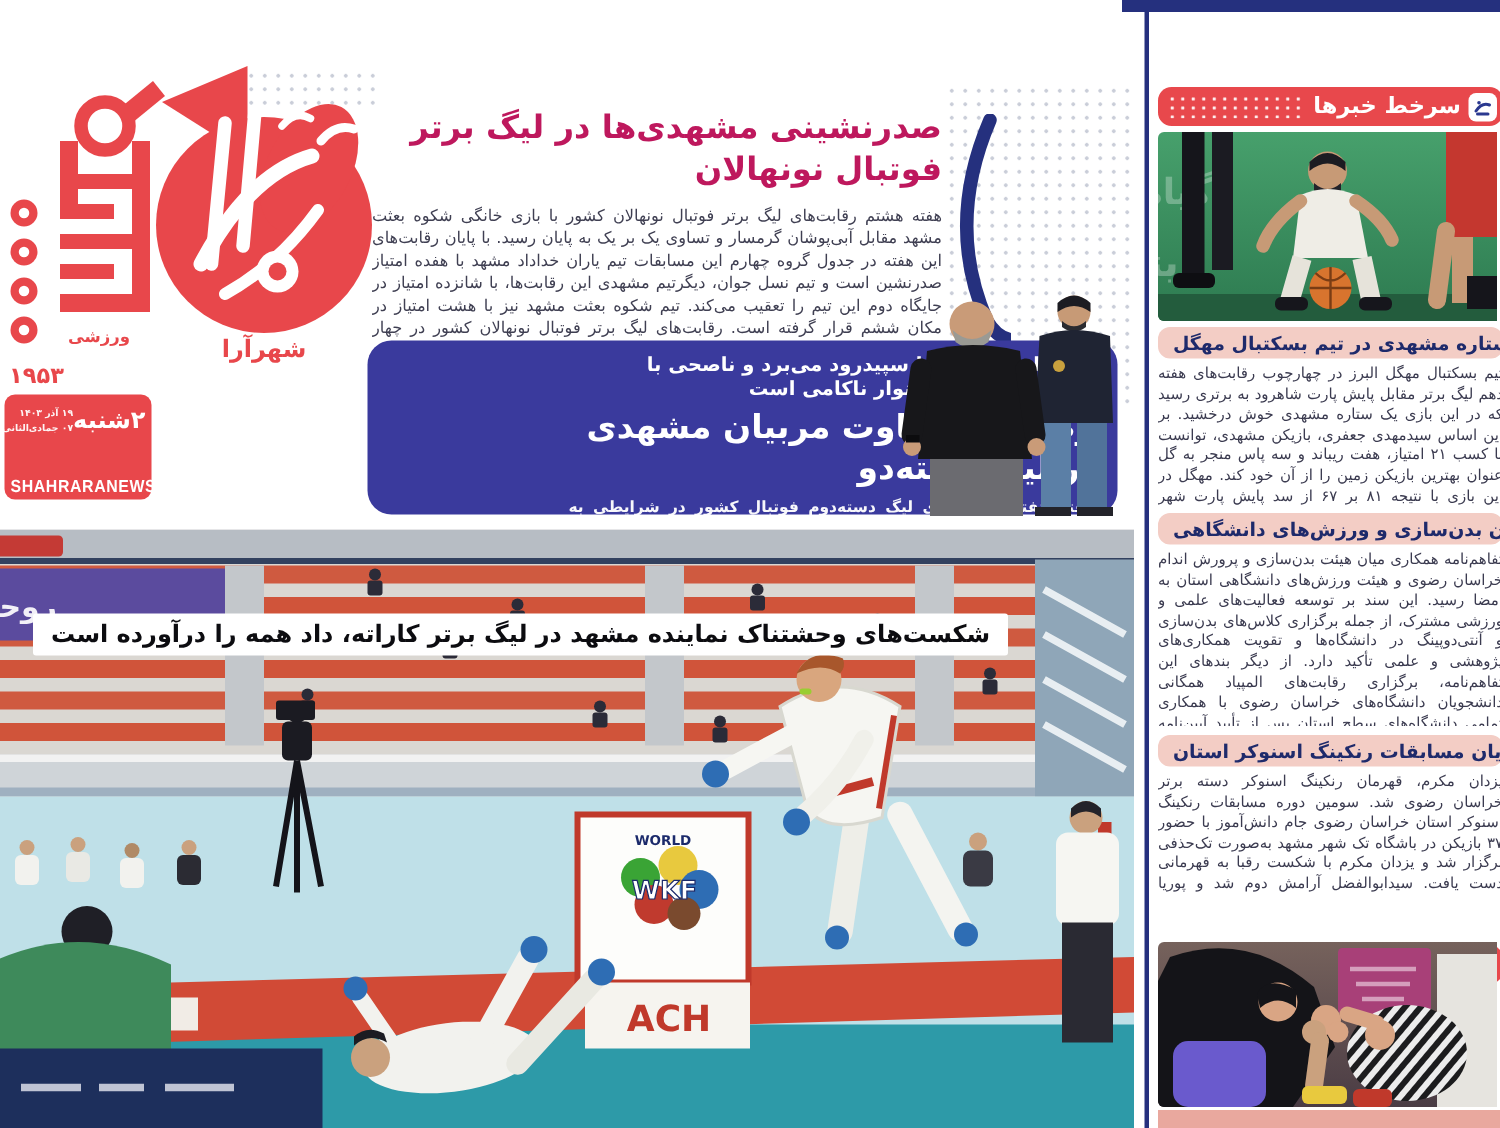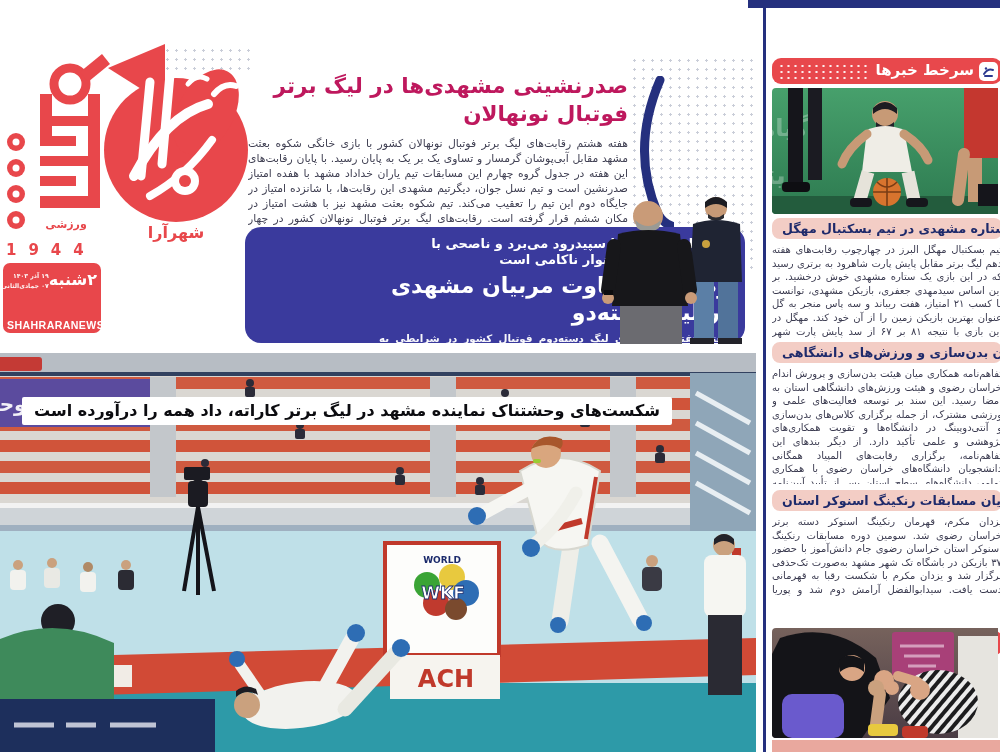--- a/index.html
+++ b/index.html
@@ -42,21 +42,21 @@
   .blue-box { left:245px; top:227px; width:500px; height:116px; background:#3a3a9d; border-radius:16px; color:#fff; padding:9px 14px 8px; }
   .bb-inner { width:352px; margin-left:auto; margin-right:0; }
   .bb-kicker { font-size:13px; font-weight:bold; text-align:right; line-height:1.25; }
   .bb-title { font-size:22px; font-weight:bold; text-align:right; line-height:1.25; margin-top:3px; letter-spacing:-.5px; }
   .bb-body { font-size:10.3px; font-weight:bold; line-height:13.5px; text-align:justify; margin-top:5px; height:42px; overflow:hidden; opacity:.96; }
   .coach-photos { left:590px; top:186px; width:168px; height:158px; z-index:3; }
 
   
   .main-photo { left:0; top:353px; width:756px; height:399px; }
   .photo-chip { left:0; top:4px; width:42px; height:14px; background:#c43a35; border-radius:0 3px 3px 0; z-index:4; }
-  .photo-kicker { left:22px; top:44px; background:#ffffff; color:#0c0c10; font-size:16px; font-weight:bold; padding:4px 12px 5px; white-space:nowrap; border-radius:2px; z-index:4; }
+  .photo-kicker { left:22px; top:56px; background:#ffffff; color:#0c0c10; font-size:16px; font-weight:bold; padding:4px 12px 5px; white-space:nowrap; border-radius:2px; z-index:4; }
   .photo-headline { left:225px; top:88px; width:486px; text-align:center; white-space:nowrap; font-size:48px; font-weight:bold; color:#ffd21c; letter-spacing:-1px; z-index:4;
     text-shadow:-2px 0 0 #b5392b, 2px 0 0 #b5392b, 0 -2px 0 #b5392b, 0 2px 0 #b5392b, -2px -2px 0 #b5392b, 2px 2px 0 #b5392b, -2px 2px 0 #b5392b, 2px -2px 0 #b5392b, 4px 4px 0 #8f2a20; }
 
   
   .side-col { left:772px; width:230px; }
   .side-bar-red { height:26px; background:#e8484c; border-radius:9px; display:flex; align-items:center; gap:5px; padding:0 4px; direction:rtl; }
   .mini-logo { width:19px; height:19px; background:#fff; border-radius:5px; flex:0 0 auto; display:flex; align-items:center; justify-content:center; }
   .bar-title { color:#fff; font-size:15px; font-weight:bold; white-space:nowrap; transform:translateY(-1px); }
   .bar-dots { flex:1; align-self:stretch; margin:5px 2px; background-image:radial-gradient(rgba(255,255,255,.9) 1px, transparent 1.35px); background-size:7px 6px; border-radius:3px; }
   .hdr-news { top:58px; }
@@ -111,21 +111,21 @@
       <path d="M150 172 Q 186 152 212 116" stroke-width="8"></path>
       <path d="M214 70 q 10 -12 22 -8" stroke-width="6"></path>
       <path d="M188 60 q 9 -11 19 -5" stroke-width="5"></path>
     </g>
     <circle cx="185" cy="157" r="14" fill="#fff"></circle>
     <circle cx="185" cy="157" r="6" fill="#e8474b"></circle>
     <text x="66" y="204" font-size="11" font-weight="bold" fill="#e8474b" text-anchor="middle" direction="rtl">ورزشی</text>
     <text x="176" y="214" font-size="16" font-weight="bold" fill="#e8474b" text-anchor="middle" direction="rtl">شهرآرا</text>
   </svg>
 </div>
-<div class="abs year-row">1944</div>
+<div class="abs year-row">۱۹۵۳</div>
 
 <div class="abs date-block fa">
   <div class="db-top">
     <div class="db-right">
       <div class="db-weekday">۲شنبه</div>
       <div class="db-dates">
         <div>۱۹ آذر ۱۴۰۳</div>
         <div>۰۷ جمادی‌الثانی ۱۴۴۶</div>
       </div>
     </div>

